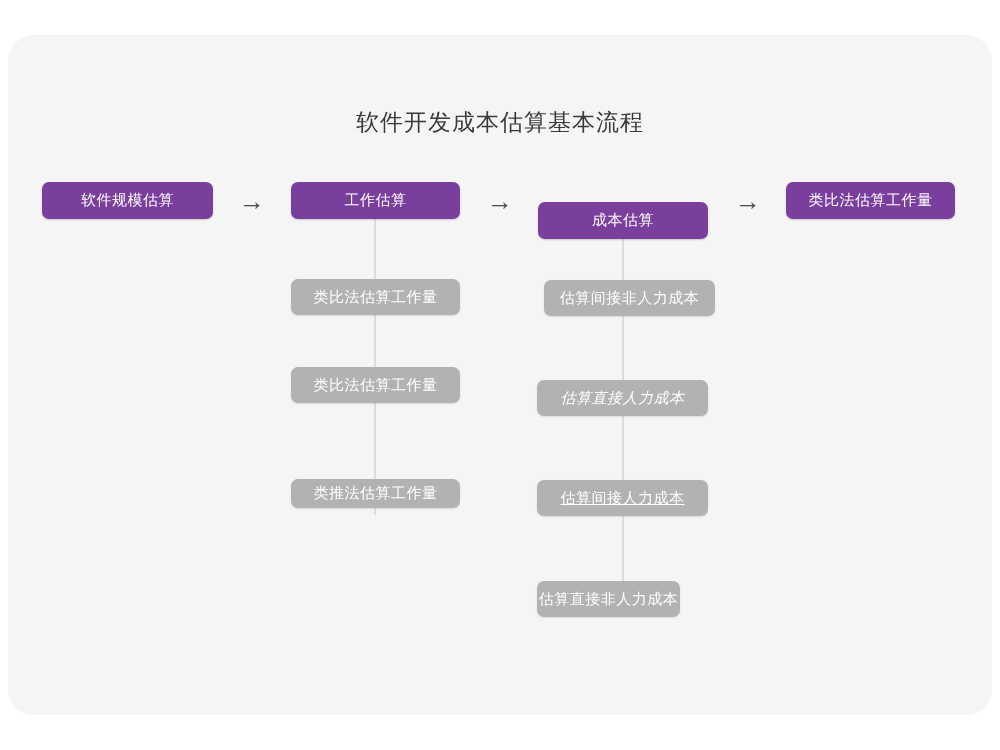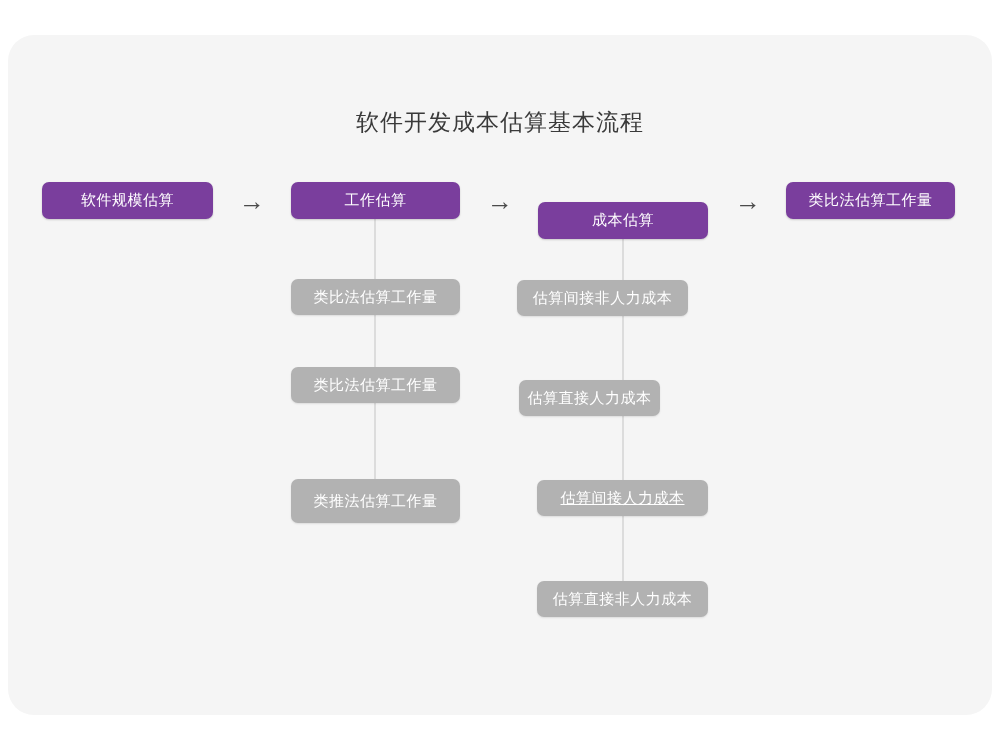--- a/index.html
+++ b/index.html
@@ -102,20 +102,20 @@
 
   <div id="arrows">
       <div class="arrow" style="left: 222px; top: 184px; width: 60px; height: 34px;">→</div>
       <div class="arrow" style="left: 470px; top: 184px; width: 60px; height: 34px;">→</div>
       <div class="arrow" style="left: 718px; top: 184px; width: 60px; height: 34px;">→</div>
     </div>
 
   <div id="branch-nodes">
       <div class="node secondary" style="left: 291px; top: 279px; width: 169px; height: 36px;">类比法估算工作量</div>
       <div class="node secondary" style="left: 291px; top: 367px; width: 169px; height: 36px;">类比法估算工作量</div>
-      <div class="node secondary" style="left: 291px; top: 479px; width: 169px; height: 44px;">类推法估算工作量</div>
-      <div class="node secondary" style="left: 517px; top: 280px; width: 171px; height: 36px;">估算间接非人力成本</div>
-      <div class="node secondary" style="left: 519px; top: 380px; width: 141px; height: 36px;">估算直接人力成本</div>
+      <div class="node secondary" style="left: 291px; top: 479px; width: 169px; height: 29px;">类推法估算工作量</div>
+      <div class="node secondary" style="left: 544px; top: 280px; width: 171px; height: 36px;">估算间接非人力成本</div>
+      <div class="node secondary" style="left: 537px; top: 380px; width: 171px; height: 36px; font-style: italic;">估算直接人力成本</div>
       <div class="node secondary" style="left: 537px; top: 480px; width: 171px; height: 36px; text-decoration: underline;">估算间接人力成本</div>
-      <div class="node secondary" style="left: 537px; top: 581px; width: 171px; height: 36px;">估算直接非人力成本</div>
+      <div class="node secondary" style="left: 537px; top: 581px; width: 143px; height: 36px;">估算直接非人力成本</div>
     </div>
 
 </div>
 
 </body></html>

